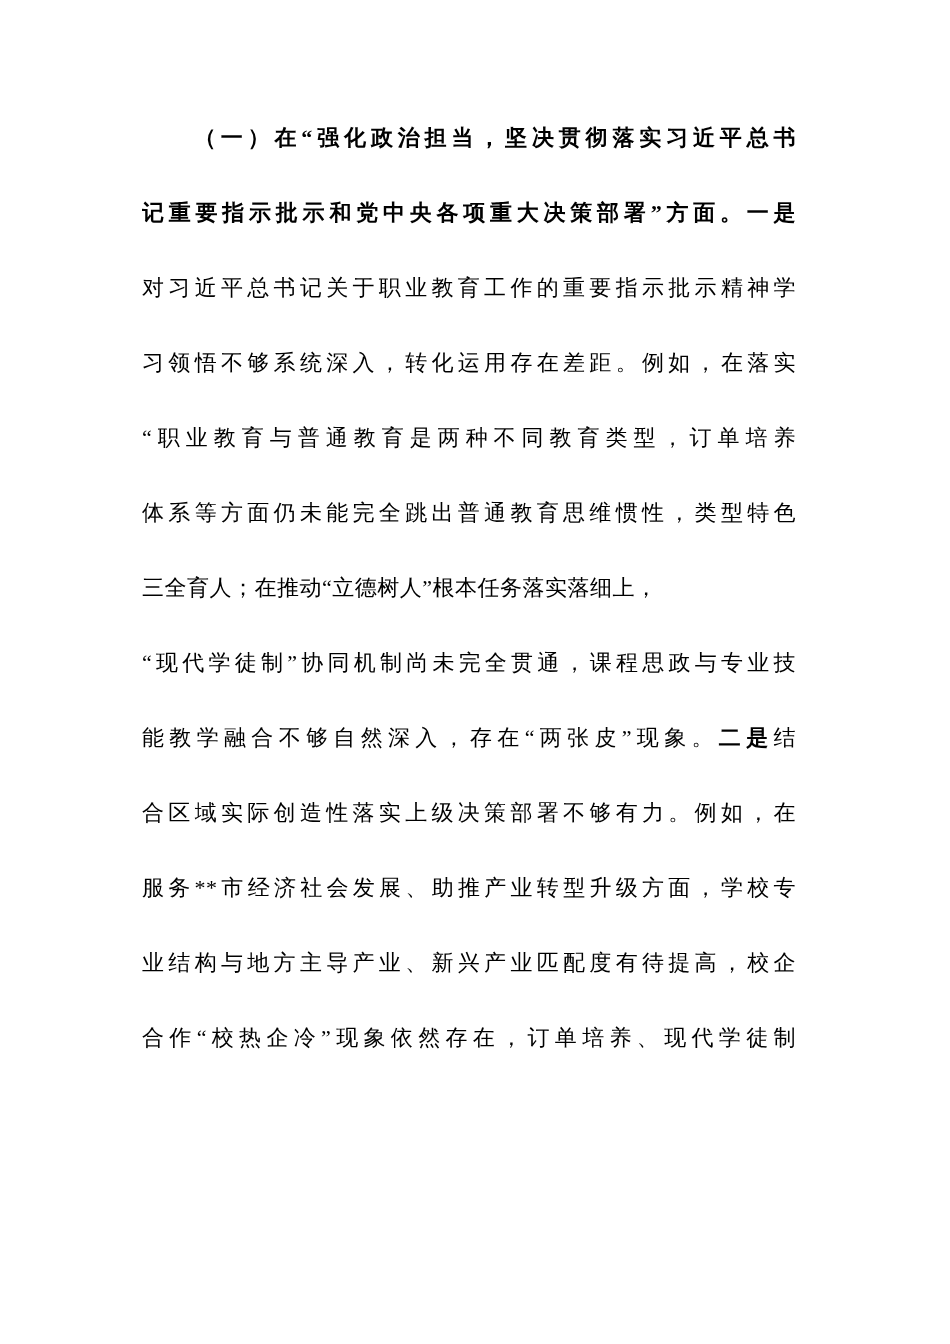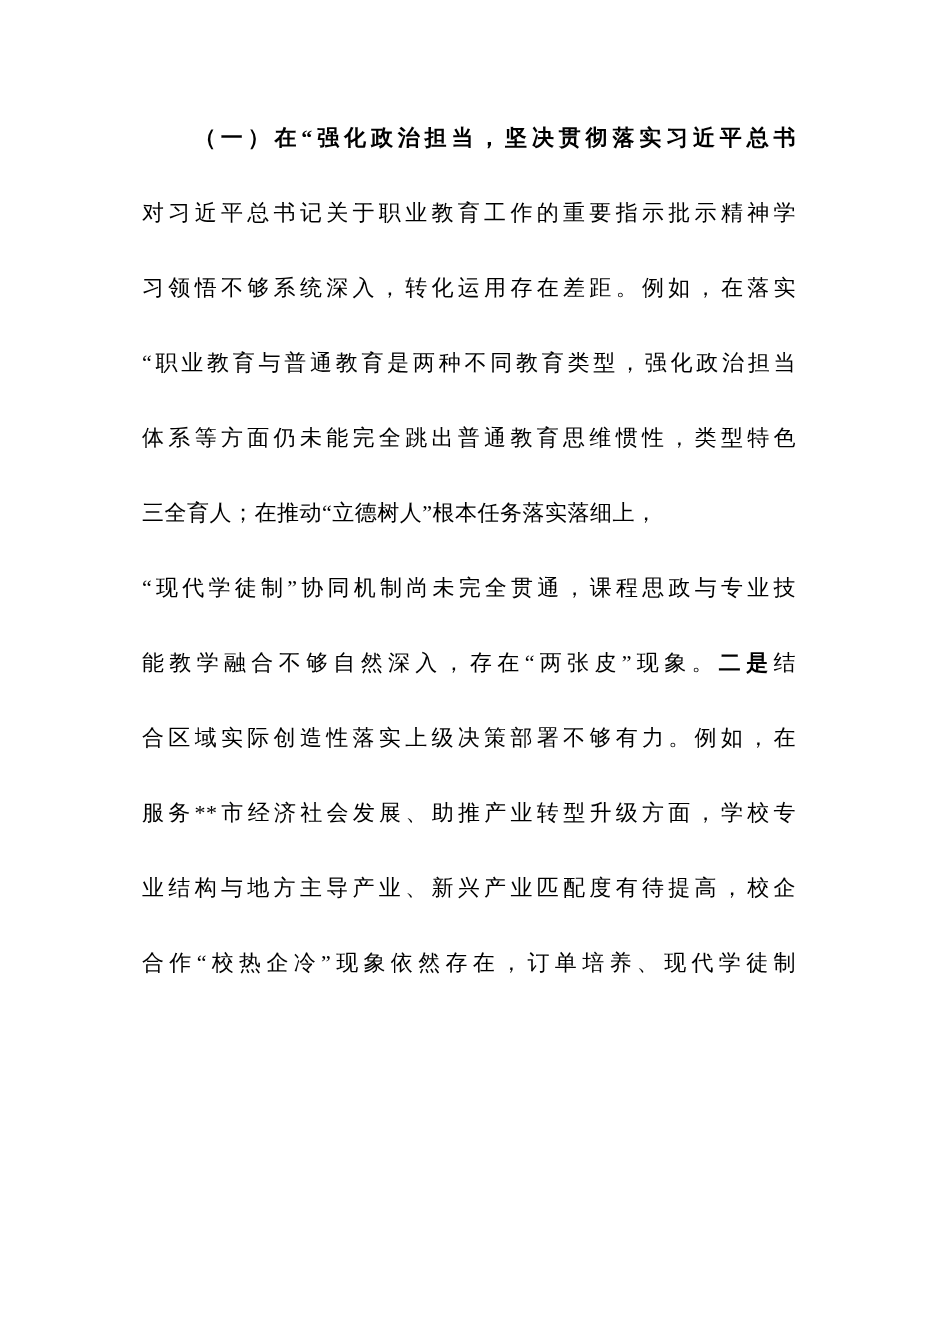--- a/index.html
+++ b/index.html
@@ -47,23 +47,24 @@
   .seg.bold {
     font-weight: bold;
   }
 </style>
 </head>
 <body>
 
 <div class="page">
   <div class="doc" id="doc-body">
       <div class="line just indent"><span class="seg bold">（一）在“强化政治担当，坚决贯彻落实习近平总书</span></div>
+      <div class="line just"><span class="seg bold">记重要指示批示和党中央各项重大决策部署”方面。一是</span></div>
       <div class="line just"><span class="seg">对习近平总书记关于职业教育工作的重要指示批示精神学</span></div>
       <div class="line just"><span class="seg">习领悟不够系统深入，转化运用存在差距。例如，在落实</span></div>
-      <div class="line just"><span class="seg">“职业教育与普通教育是两种不同教育类型，强化政治担当</span></div>
+      <div class="line just"><span class="seg">“职业教育与普通教育是两种不同教育类型，订单培养</span></div>
       <div class="line just"><span class="seg">体系等方面仍未能完全跳出普通教育思维惯性，类型特色</span></div>
       <div class="line"><span class="seg">三全育人；在推动“立德树人”根本任务落实落细上，</span></div>
       <div class="line just"><span class="seg">“现代学徒制”协同机制尚未完全贯通，课程思政与专业技</span></div>
       <div class="line just"><span class="seg">能教学融合不够自然深入，存在“两张皮”现象。</span><span class="seg bold">二是</span><span class="seg">结</span></div>
       <div class="line just"><span class="seg">合区域实际创造性落实上级决策部署不够有力。例如，在</span></div>
       <div class="line just"><span class="seg">服务**市经济社会发展、助推产业转型升级方面，学校专</span></div>
       <div class="line just"><span class="seg">业结构与地方主导产业、新兴产业匹配度有待提高，校企</span></div>
       <div class="line just"><span class="seg">合作“校热企冷”现象依然存在，订单培养、现代学徒制</span></div>
     </div>
 </div>

